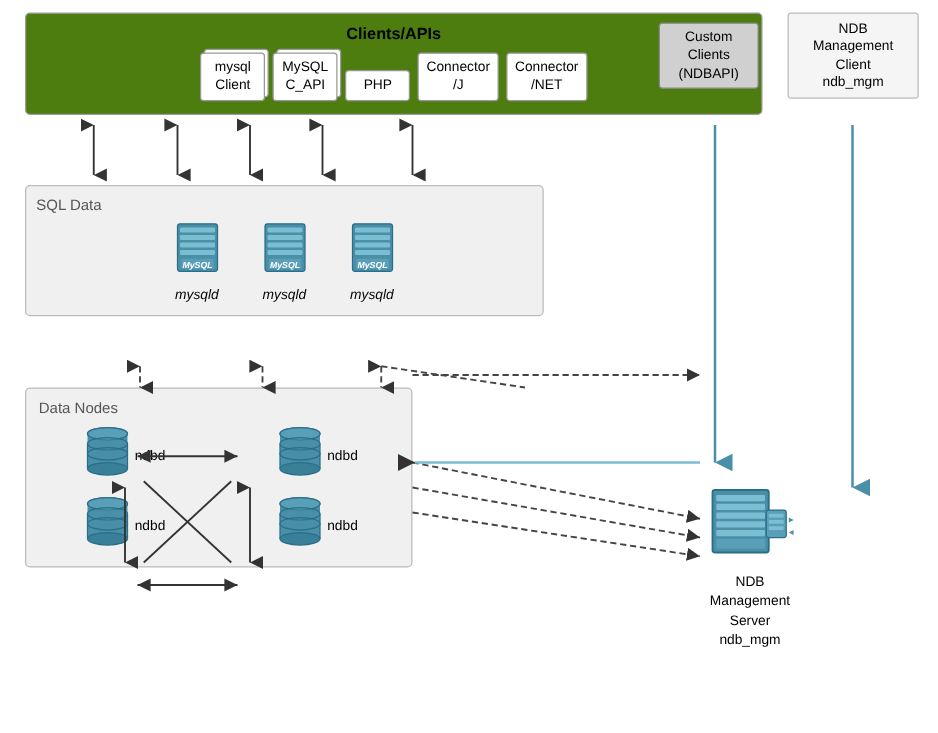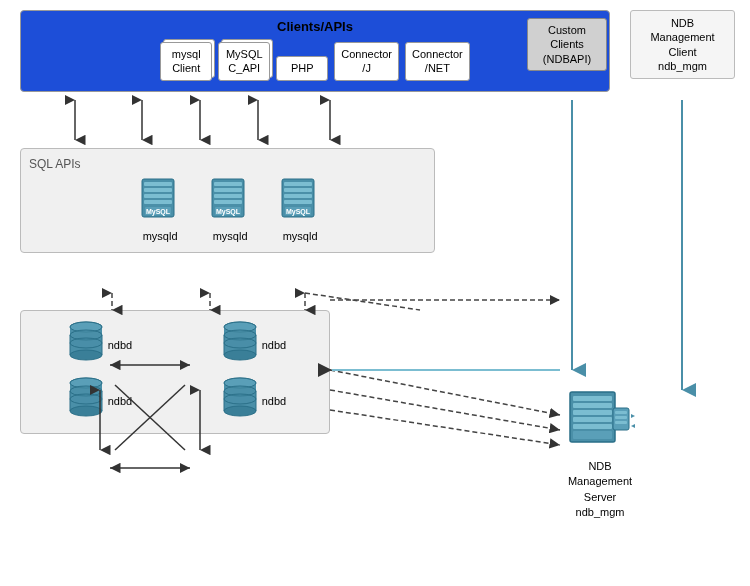--- a/index.html
+++ b/index.html
@@ -20,21 +20,21 @@
     }
 
     
     .clients-box {
       position: absolute;
       top: 10px;
       left: 20px;
       width: 590px;
       border: 1.5px solid #999;
       border-radius: 4px;
-      background: #1d4ed8;
+      background: #4d7c0f;
       padding: 8px 8px 10px 8px;
     }
     .clients-box-title {
       text-align: center;
       font-weight: bold;
       font-size: 13px;
       margin-bottom: 8px;
     }
     .clients-items {
       display: flex;
@@ -98,21 +98,22 @@
     }
     .sql-nodes {
       display: flex;
       flex-direction: row;
       gap: 30px;
       justify-content: center;
     }
     .sql-node {
       display: flex;
       flex-direction: column;
-      align-items: flex-end;
+      align-items: center;
+      font-style: italic;
     }
     .node-label {
       font-size: 11px;
       margin-top: 3px;
     }
 
     
     .data-box {
       position: absolute;
       top: 310px;
@@ -240,21 +241,21 @@
       </div>
 
     </div>
   </div>
 
   <div class="custom-clients-box">Custom<br>Clients<br>(NDBAPI)</div>
 
   <div class="mgmt-client-box">NDB<br>Management<br>Client<br>ndb_mgm</div>
 
   <div class="sql-box">
-    <div class="sql-box-title">SQL APIs</div>
+    <div class="sql-box-title">SQL Data</div>
     <div class="sql-nodes">
 
       <div class="sql-node">
         <svg class="rack-icon" viewBox="0 0 40 50">
           <rect x="4" y="2" width="32" height="38" rx="2" fill="#4a8fa8" stroke="#2a6f88" stroke-width="1"></rect>
           <rect x="6" y="5" width="28" height="4" rx="1" fill="#7bbdd1"></rect>
           <rect x="6" y="11" width="28" height="4" rx="1" fill="#7bbdd1"></rect>
           <rect x="6" y="17" width="28" height="4" rx="1" fill="#7bbdd1"></rect>
           <rect x="6" y="23" width="28" height="4" rx="1" fill="#7bbdd1"></rect>
           <rect x="7" y="30" width="26" height="8" rx="1" fill="#5a9fb8"></rect>
@@ -286,20 +287,21 @@
           <rect x="7" y="30" width="26" height="8" rx="1" fill="#5a9fb8"></rect>
           <text x="20" y="37" text-anchor="middle" font-size="7" fill="white" font-weight="bold">MySQL</text>
         </svg>
         <div class="node-label">mysqld</div>
       </div>
 
     </div>
   </div>
 
   <div class="data-box">
+    <div class="data-box-title">Data Nodes</div>
     <div class="data-nodes-grid">
 
       <div class="data-node">
         <svg class="db-icon" viewBox="0 0 44 48">
           <ellipse cx="22" cy="8" rx="16" ry="5" fill="#4a8fa8" stroke="#2a6f88" stroke-width="1"></ellipse>
           <rect x="6" y="8" width="32" height="28" fill="#4a8fa8" stroke="none"></rect>
           <ellipse cx="22" cy="36" rx="16" ry="5" fill="#3a7f98" stroke="#2a6f88" stroke-width="1"></ellipse>
           <ellipse cx="22" cy="8" rx="16" ry="5" fill="#5a9fb8" stroke="#2a6f88" stroke-width="1"></ellipse>
           <line x1="6" y1="16" x2="6" y2="36" stroke="#2a6f88" stroke-width="1"></line>
           <line x1="38" y1="16" x2="38" y2="36" stroke="#2a6f88" stroke-width="1"></line>

